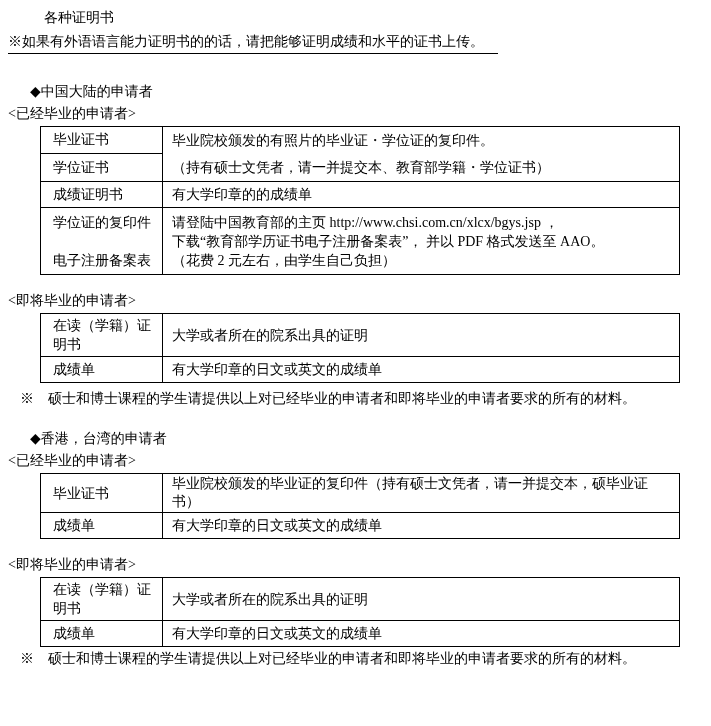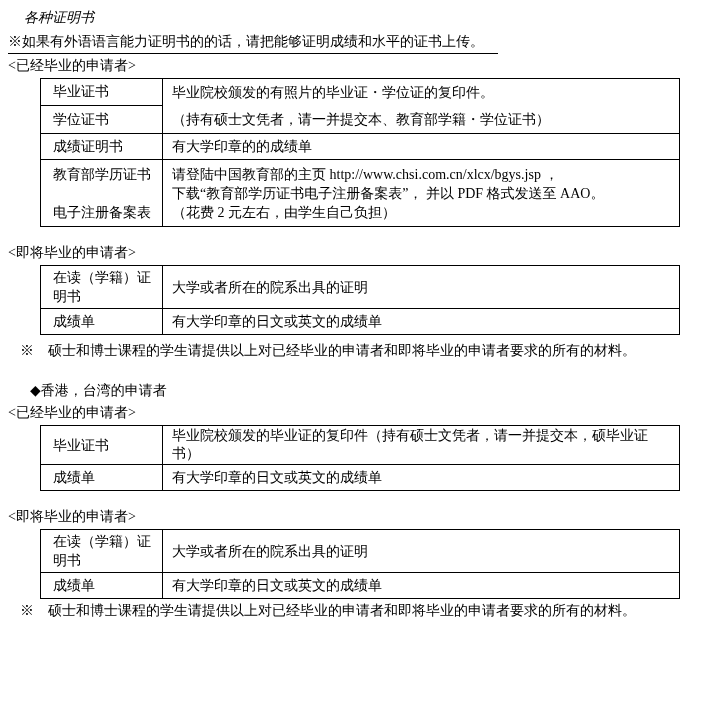--- a/index.html
+++ b/index.html
@@ -4,21 +4,21 @@
 <style>
   * { box-sizing: border-box; }
   html, body { margin: 0; padding: 0; }
   body {
     width: 711px; height: 726px;
     background: #ffffff; color: #000000;
     font-family: "Liberation Serif", "DejaVu Serif", serif;
     font-size: 14px;
     overflow: hidden;
   }
-  .title { margin: 8px 0 0 24px; line-height: 20px; font-style: italic; }
+  .title { margin: 8px 0 0 44px; line-height: 20px; }
   .note { margin: 4px 0 0 8px; line-height: 20px; }
   .note + .note { margin-top: 0; }
   .u { border-bottom: 1px solid #000; padding-bottom: 1px; display: inline-block; text-align: center; }
   .u-ext { padding-right: 14px; }
   .heading { margin: 28px 0 0 30px; line-height: 20px; }
   .heading.hk { margin-top: 20px; }
   .sub { margin: 2px 0 0 8px; line-height: 20px; }
   .sub.gap { margin-top: 16px; }
   table.t {
     border-collapse: collapse; table-layout: fixed;
@@ -59,41 +59,42 @@
 <body>
 
 <div>
 
   <div class="title">各种证明书</div>
 
   <div class="note">
     <span class="u u-ext">※如果有外语语言能力证明书的的话，请把能够证明成绩和水平的证书上传。</span>
   </div>
 
+  <div class="heading">◆中国大陆的申请者</div>
 
   <div class="sub">&lt;已经毕业的申请者&gt;</div>
 
   <table class="t t1">
     <tbody>
       <tr>
         <td class="c1">毕业证书</td>
         <td class="c2 merged" rowspan="2">
           <div class="mline">毕业院校颁发的有照片的毕业证・学位证的复印件。</div>
           <div class="mline">（持有硕士文凭者，请一并提交本、教育部学籍・学位证书）</div>
         </td>
       </tr>
       <tr>
         <td class="c1">学位证书</td>
       </tr>
       <tr>
         <td class="c1">成绩证明书</td>
         <td class="c2">有大学印章的的成绩单</td>
       </tr>
       <tr>
-        <td class="c1 pre top">教育部学历证书
+        <td class="c1 pre top">学位证的复印件
 
 电子注册备案表</td>
         <td class="c2 pre top">请登陆中国教育部的主页 http://www.chsi.com.cn/xlcx/bgys.jsp ，
 下载“教育部学历证书电子注册备案表”， 并以 PDF 格式发送至 AAO。
 （花费 2 元左右，由学生自己负担）</td>
       </tr>
     </tbody>
   </table>
 
   <div class="sub gap">&lt;即将毕业的申请者&gt;</div>

